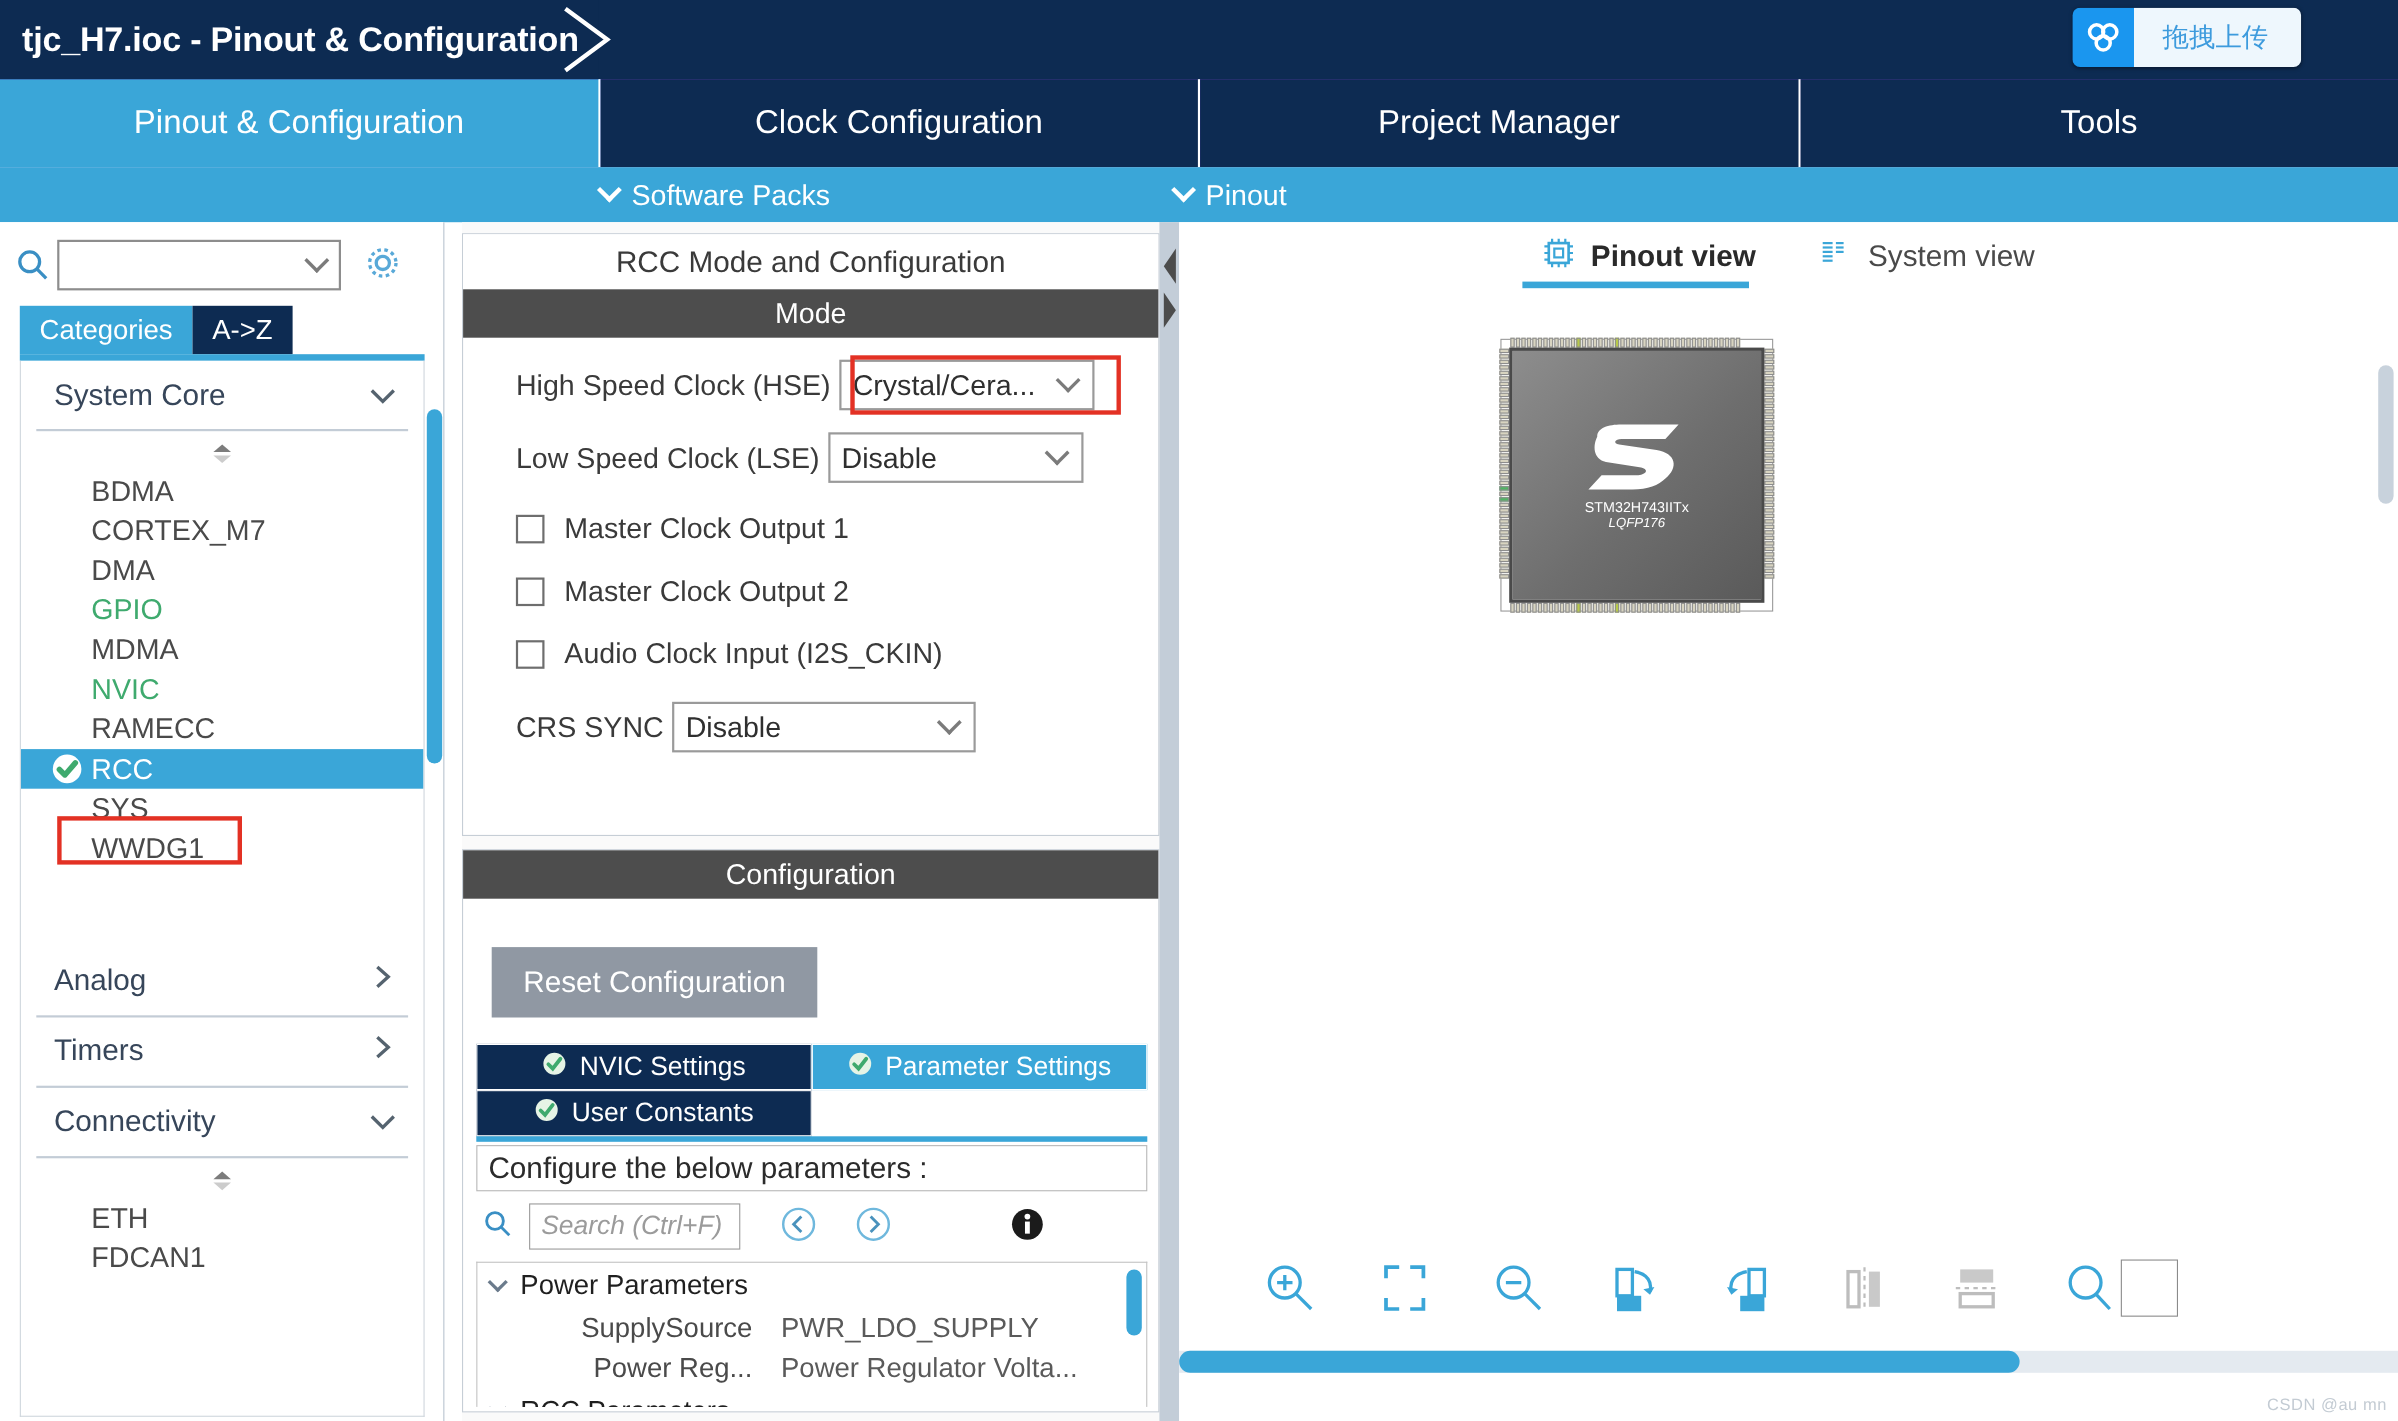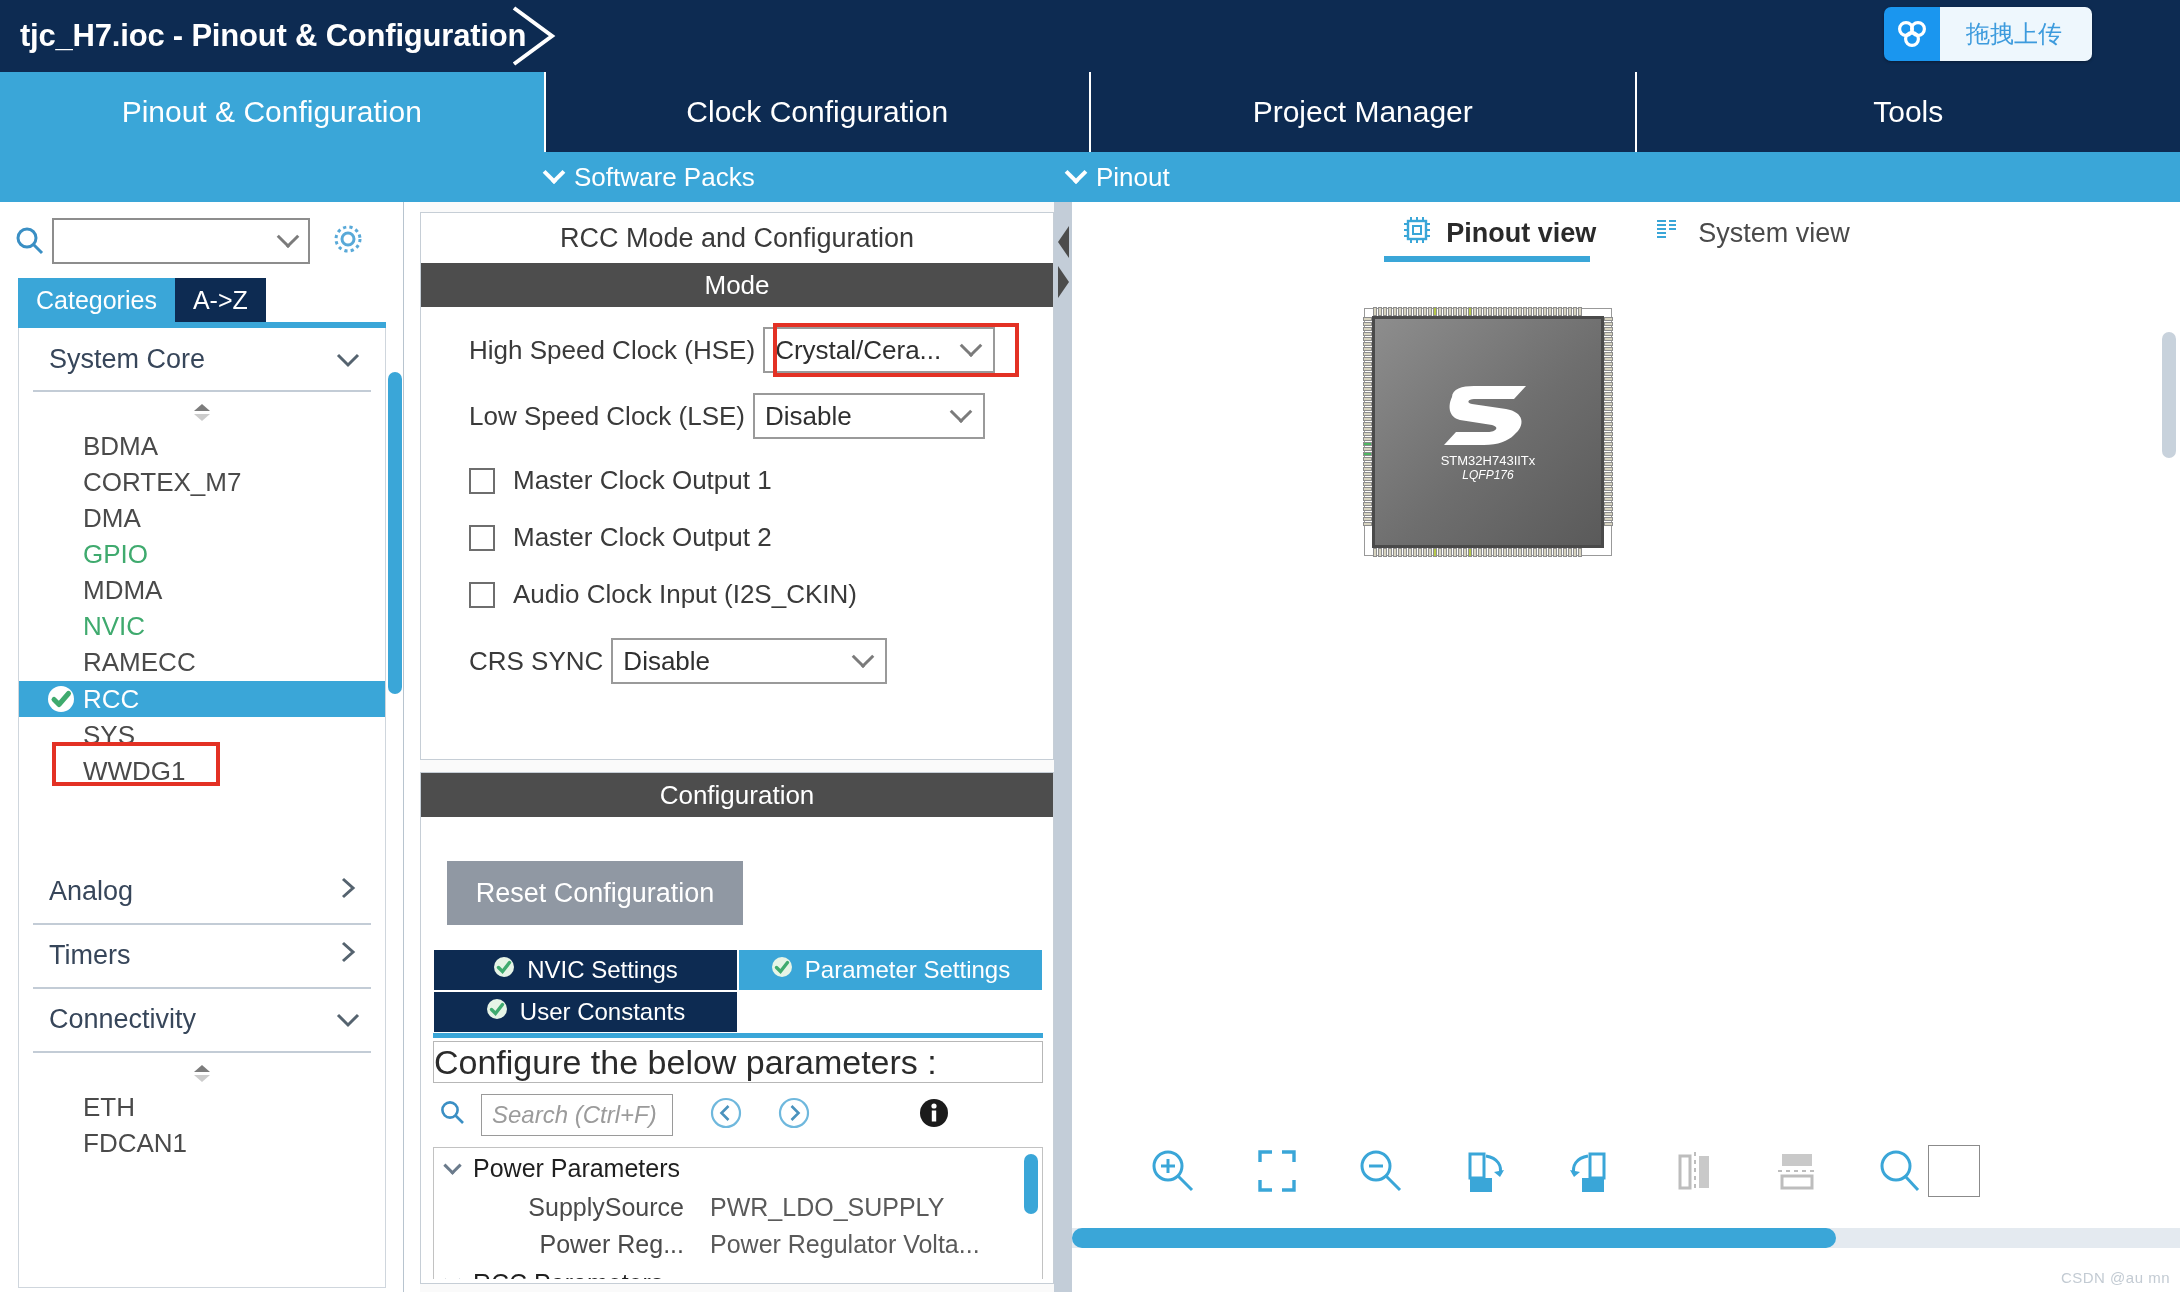--- a/index.html
+++ b/index.html
@@ -219,22 +219,22 @@
     border: 1px solid #ffffff; cursor: pointer;
   }
   .conf-tab.active { background: #3aa6d8; }
   .conf-underline {
     position: absolute; left: 12px; top: 260px; width: 610px; height: 5px;
     background: #3aa6d8;
   }
   .configure-bar {
     position: absolute; left: 12px; top: 268px; width: 610px; height: 42px;
     border: 1px solid #b7b7b7; background: #ffffff;
-    display: flex; align-items: center; 
-    font-size: 34px; color: #2b2b2b;
+    display: flex; align-items: center; padding-left: 10px;
+    font-size: 27px; color: #2b2b2b;
   }
   .param-search-row {
     position: absolute; left: 12px; top: 316px; width: 610px; height: 52px;
     display: flex; align-items: center; gap: 14px; padding-left: 6px;
   }
   .param-input {
     width: 192px; height: 42px; border: 1px solid #9a9a9a; background: #fff;
     display: flex; align-items: center; padding-left: 10px;
     font-size: 24px; color: #9b9b9b; font-style: italic;
   }

